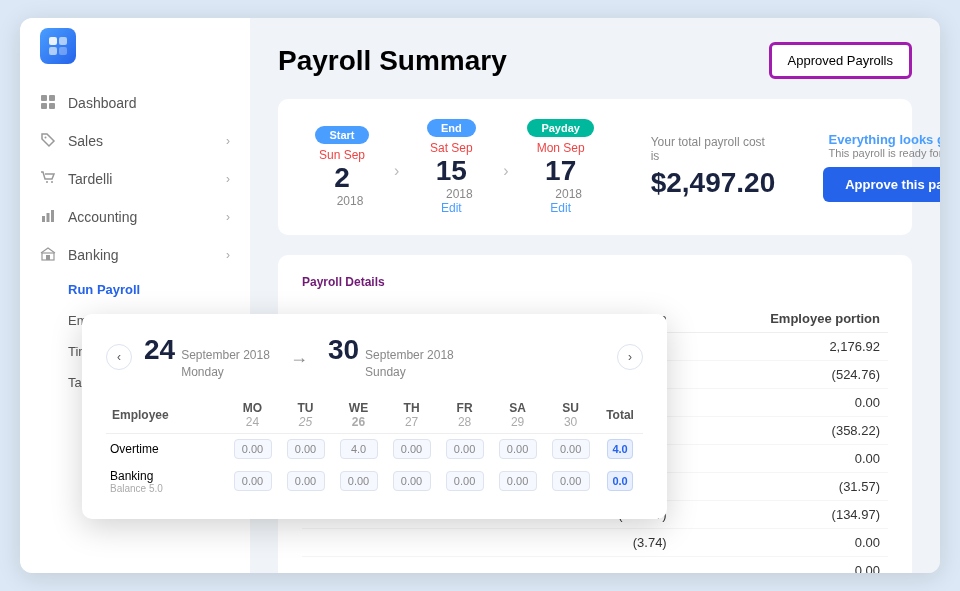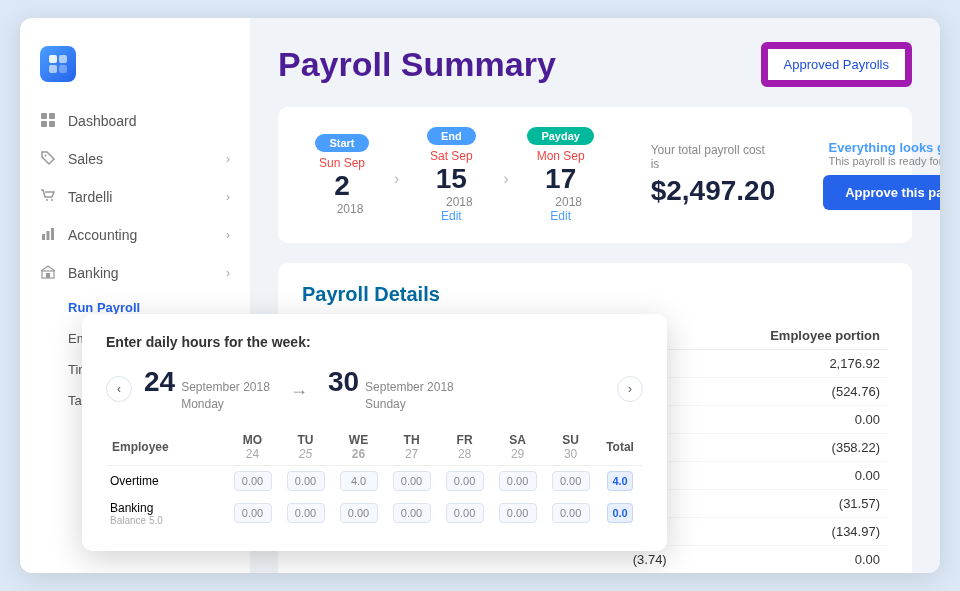--- a/index.html
+++ b/index.html
@@ -20,21 +20,21 @@
       border-radius: 12px;
       display: flex;
       overflow: hidden;
       box-shadow: 0 4px 24px rgba(0,0,0,0.12);
     }
     
     .sidebar {
       width: 230px;
       background: white;
       border-radius: 12px 0 0 12px;
-      padding: 20px 0;
+      padding: 2px 0;
       flex-shrink: 0;
       display: flex;
       flex-direction: column;
     }
     .sidebar-logo {
       padding: 8px 20px 20px;
     }
     .logo-icon {
       width: 36px;
       height: 36px;
@@ -76,31 +76,31 @@
       overflow-y: auto;
       background: #f0f4f8;
     }
     .main-header {
       display: flex;
       justify-content: space-between;
       align-items: center;
       margin-bottom: 20px;
     }
     .page-title {
-      font-size: 34px;
+      font-size: 28px;
       font-weight: 700;
-      color: #4c1d95;
+      color: #000000;
     }
     .approved-payrolls-btn {
       background: white;
-      border: 7px solid #a21caf;
+      border: 3px solid #a21caf;
       border-radius: 6px;
       padding: 8px 16px;
       font-size: 13px;
-      color: #1d4ed8;
+      color: #000000;
       cursor: pointer;
     }
     
     .dates-section {
       background: white;
       border-radius: 10px;
       padding: 20px 24px;
       margin-bottom: 20px;
       display: flex;
       align-items: center;
@@ -154,23 +154,23 @@
       cursor: pointer;
       white-space: nowrap;
     }
     
     .details-section {
       background: white;
       border-radius: 10px;
       padding: 20px 24px;
     }
     .details-title {
-      font-size: 20px;
+      font-size: 12px;
       font-weight: 700;
-      color: #0369a1;
+      color: #701a75;
       margin-bottom: 16px;
     }
     .details-table {
       width: 100%;
       border-collapse: collapse;
       font-size: 13px;
     }
     .details-table th {
       text-align: right;
       font-weight: 600;
@@ -472,21 +472,20 @@
               <td></td>
               <td></td>
               <td>0.00</td>
             </tr>
           </tbody>
       </table>
     </div>
   </div>
 
   <div class="modal-overlay">
-    <div class="modal-title">Enter daily hours for the week:</div>
 
     <div class="week-nav">
       <button class="nav-arrow-btn">‹</button>
 
       <div class="week-date">
         <span class="week-day-num">24</span>
         <div class="week-month-info">
           <span>September 2018</span><br>
           <span>Monday</span>
         </div>

